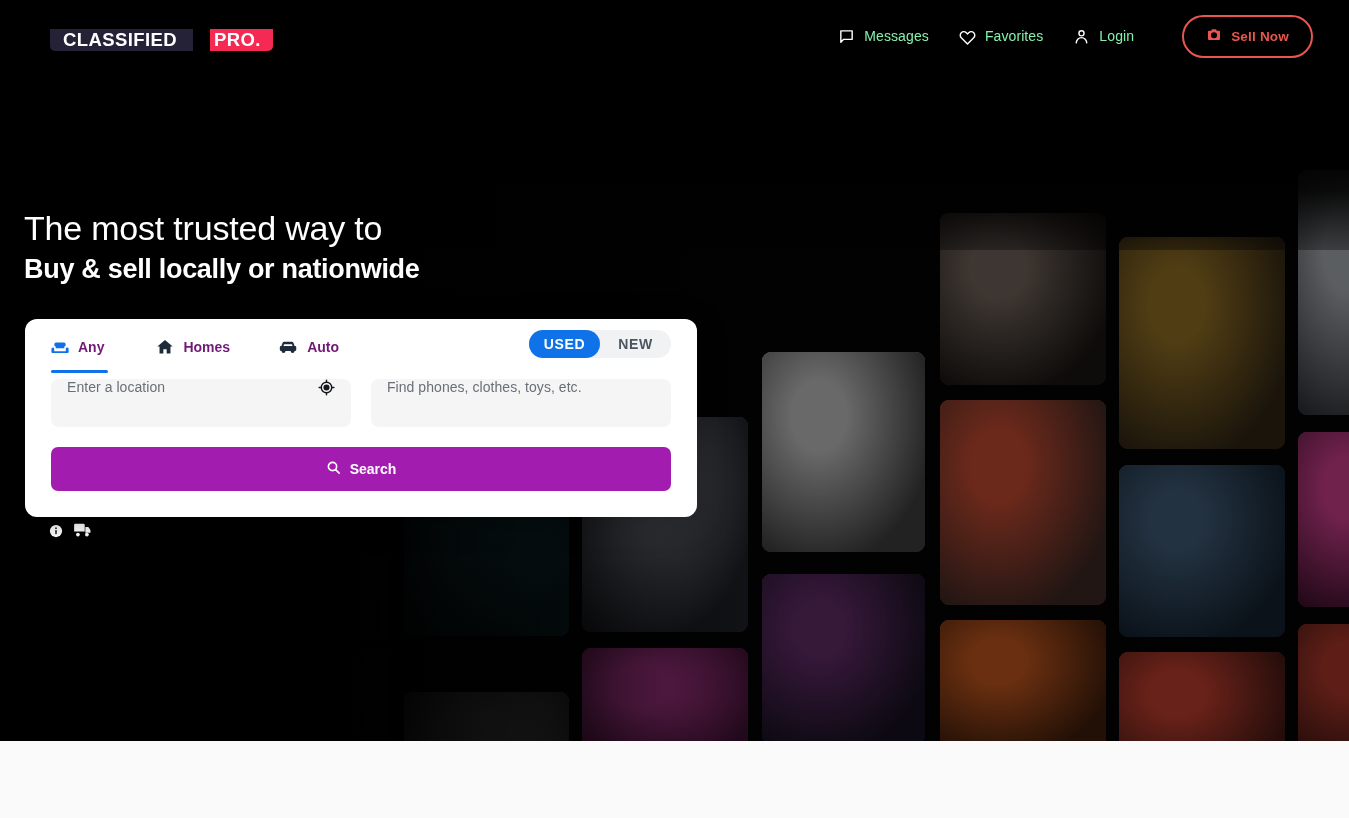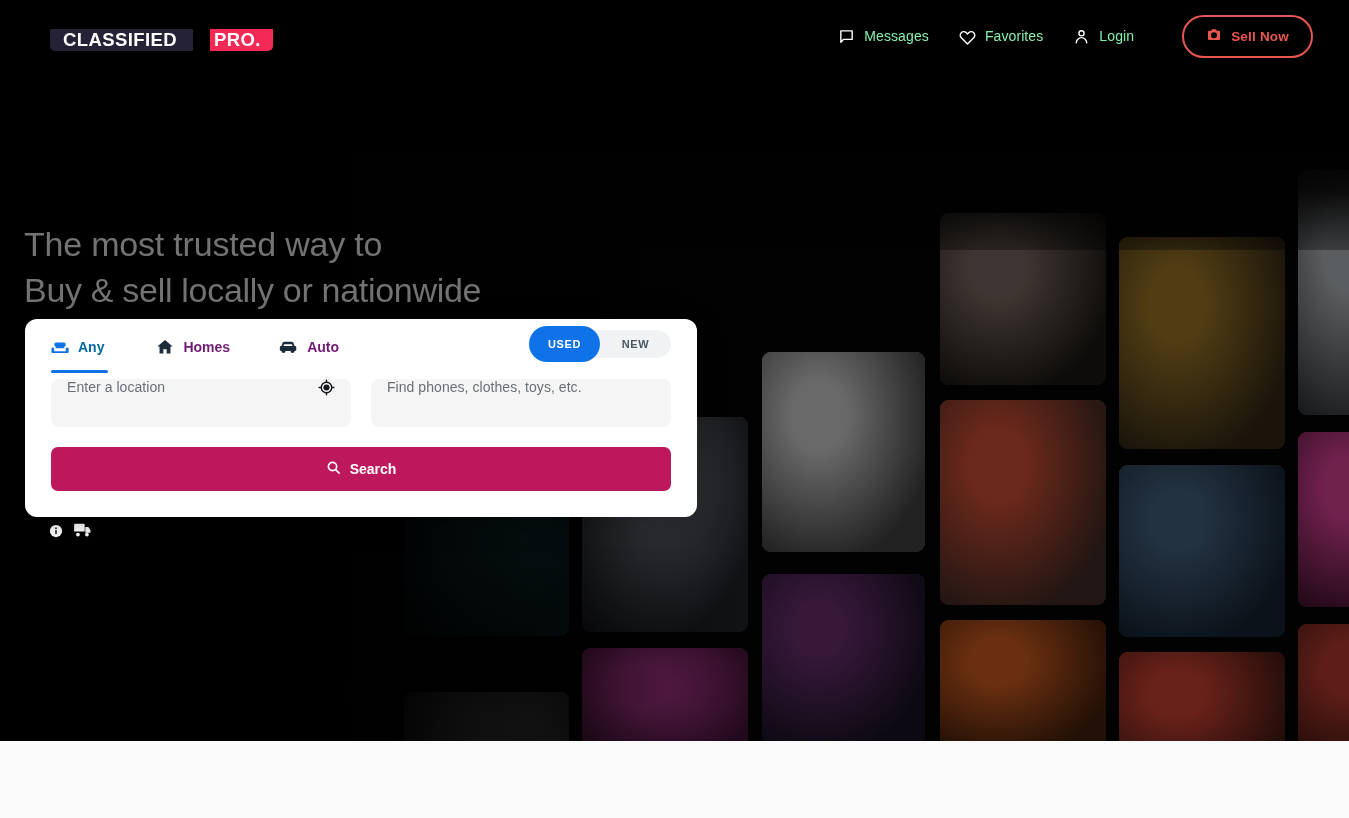--- a/index.html
+++ b/index.html
@@ -98,28 +98,28 @@
     color:#e8564f;
     border-radius:999px;
     padding:10px 22px;
     font-size:13.5px; font-weight:700; letter-spacing:0.2px;
     margin-left:18px; cursor:pointer; white-space:nowrap;
     background:transparent;
   }
 
   
   .headline {
-    position:absolute; left:24px; top:222px; z-index:30;
-    color:#737373;
+    position:absolute; left:24px; top:206px; z-index:30;
+    color:#ffffff;
   }
   .headline .l1 {
     font-size:34px; font-weight:300; line-height:1.32; letter-spacing:-0.2px;
   }
   .headline .l2 {
-    font-size:34px; font-weight:400; line-height:1.38; letter-spacing:-0.3px;
+    font-size:27px; font-weight:700; line-height:1.38; letter-spacing:-0.3px;
   }
 
   
   .search-card {
     position:absolute; left:25px; top:319px; width:672px;
     background:#fff; border-radius:12px; z-index:35;
     padding:0 26px 26px 26px;
     box-shadow:0 6px 30px rgba(0,0,0,0.28);
   }
   .card-top {
@@ -128,57 +128,57 @@
   }
   .tabs { display:flex; align-items:flex-start; gap:0; height:52px; }
   .tab {
     display:flex; align-items:center; gap:9px;
     height:52px; padding:0 24px 0 0;
     margin-right:24px;
     font-size:14px; font-weight:700; color:#701a75;
     cursor:pointer; position:relative;
   }
   .tab:first-child { padding-right:28px; }
-  .tab.active { color:#0369a1; }
+  .tab.active { color:#701a75; }
   .tab.active::after {
     content:""; position:absolute; left:0; right:24px; bottom:0;
     height:3px; background:#1072e8; border-radius:2px;
   }
   .tab svg { display:block; }
 
   .toggle {
     margin-left:auto; margin-top:9px;
     background:#f1f2f4; border-radius:999px;
     display:flex; align-items:center; padding:0;
     height:28px; width:142px;
     cursor:pointer;
   }
   .toggle .seg {
-    flex:1; height:36px; display:flex; align-items:center; justify-content:center;
-    font-size:11px; font-weight:700; letter-spacing:0.6px;
+    flex:1; height:28px; display:flex; align-items:center; justify-content:center;
+    font-size:14px; font-weight:700; letter-spacing:0.6px;
     border-radius:999px; color:#4c5560;
   }
   .toggle .seg.on { background:#1072e8; color:#fff; }
 
   .fields { display:flex; gap:20px; margin-top:6px; }
   .field {
     background:#f5f5f6; border-radius:8px; height:48px;
     display:flex; align-items:flex-start; padding:0 16px;
     position:relative;
   }
   .field.loc { width:300px; }
   .field.q { width:300px; }
   .field .ph {
     font-size:14px; color:#6a6f77; letter-spacing:0.05px;
   }
   .field .gps { margin-left:auto; display:flex; cursor:pointer; }
 
   .search-btn {
     margin-top:20px; height:44px; width:100%;
-    background:#be185d; border:none; border-radius:7px;
+    background:#a21caf; border:none; border-radius:7px;
     color:#fff; font-size:14px; font-weight:600;
     display:flex; align-items:center; justify-content:center; gap:9px;
     cursor:pointer;
   }
 
   
   .ship-note {
     position:absolute; left:49px; top:523px; z-index:30;
     display:flex; align-items:center; gap:10px;
     color:#fff; font-size:13.5px; font-weight:600;

